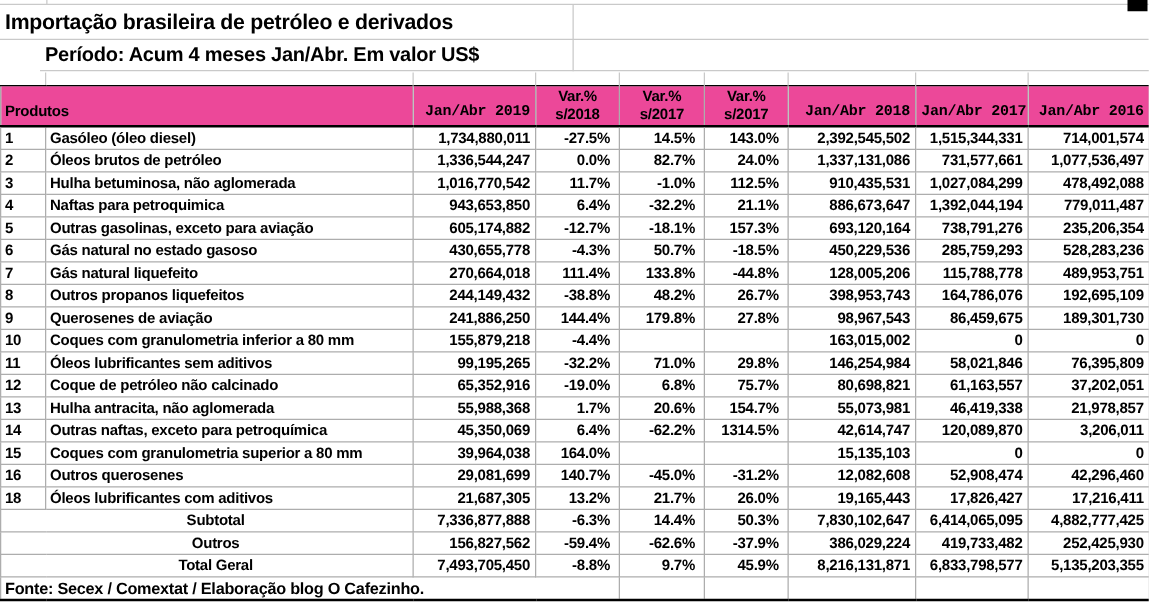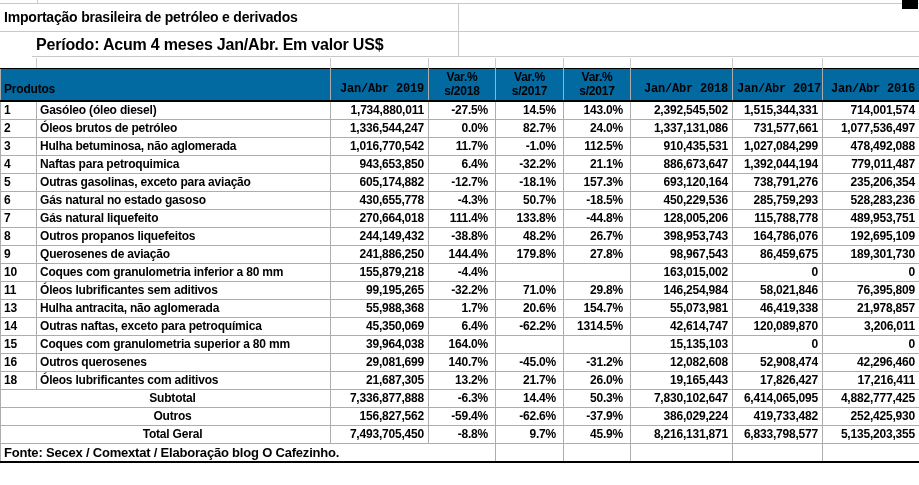--- a/index.html
+++ b/index.html
@@ -14,21 +14,21 @@
     overflow: hidden;
   }
   .gl { position:absolute; background:#c9c9c9; }
   .topline   { top:3px; left:0; width:919px; height:1px; }
   .vline-a   { left:37px; top:0; width:1px; height:4px; }
   .vline-b   { left:458px; top:4px; width:1px; height:53px; }
   .corner-mark { position:absolute; left:902px; top:0; width:16px; height:9px; background:#000; }
 
   .title1 {
     position:absolute; top:4px; left:0; width:919px; height:28px;
-    line-height:27px; font-size:14px; letter-spacing:-0.2px;
+    line-height:27px; font-size:17px; letter-spacing:-0.2px;
     padding-left:4px; border-bottom:1px solid #c9c9c9; white-space:nowrap;
   }
   .title2 {
     position:absolute; top:33px; left:0; width:919px; height:24px;
     line-height:23px; font-size:16px; letter-spacing:-0.2px;
     padding-left:4px; border-bottom:1px solid #c9c9c9; white-space:nowrap;margin-left:32px;
   }
   .spacer-strip { position:absolute; top:58px; left:0; width:919px; height:10px; }
   .spacer-strip i { position:absolute; top:0; width:1px; height:10px; background:#c9c9c9; }
 
@@ -39,21 +39,21 @@
   }
   td, th {
     border:1px solid #adadad;
     padding:0 4px;
     font-size:12px; font-weight:bold;
     height:17px; line-height:17px;
     white-space:nowrap; overflow:hidden;
     letter-spacing:-0.2px;
   }
   thead th {
-    background:#0369a1;
+    background:#ec4899;
     border-top:1px solid #000;
     border-bottom:2px solid #000;
     height:32px;
     vertical-align:bottom;
     padding-bottom:2px;
   }
   .h-prod { text-align:left; padding-left:3px; }
   .h-val  { text-align:right;font-family:Liberation Mono, monospace; }
   .h-pct  { text-align:center; white-space:pre-line; line-height:14px; }
   .c-num  { text-align:left; padding-left:3px; }
@@ -233,20 +233,31 @@
         <td class="c-prod">Óleos lubrificantes sem aditivos</td>
         <td class="c-val">99,195,265</td>
         <td class="c-pct">-32.2%</td>
         <td class="c-pct">71.0%</td>
         <td class="c-pct">29.8%</td>
         <td class="c-val c-dark">146,254,984</td>
         <td class="c-val c-dark">58,021,846</td>
         <td class="c-val c-dark">76,395,809</td>
       </tr>
       <tr>
+        <td class="c-num">12</td>
+        <td class="c-prod">Coque de petróleo não calcinado</td>
+        <td class="c-val">65,352,916</td>
+        <td class="c-pct">-19.0%</td>
+        <td class="c-pct">6.8%</td>
+        <td class="c-pct">75.7%</td>
+        <td class="c-val c-dark">80,698,821</td>
+        <td class="c-val c-dark">61,163,557</td>
+        <td class="c-val c-dark">37,202,051</td>
+      </tr>
+      <tr>
         <td class="c-num">13</td>
         <td class="c-prod">Hulha antracita, não aglomerada</td>
         <td class="c-val">55,988,368</td>
         <td class="c-pct">1.7%</td>
         <td class="c-pct">20.6%</td>
         <td class="c-pct">154.7%</td>
         <td class="c-val c-dark">55,073,981</td>
         <td class="c-val c-dark">46,419,338</td>
         <td class="c-val c-dark">21,978,857</td>
       </tr>

